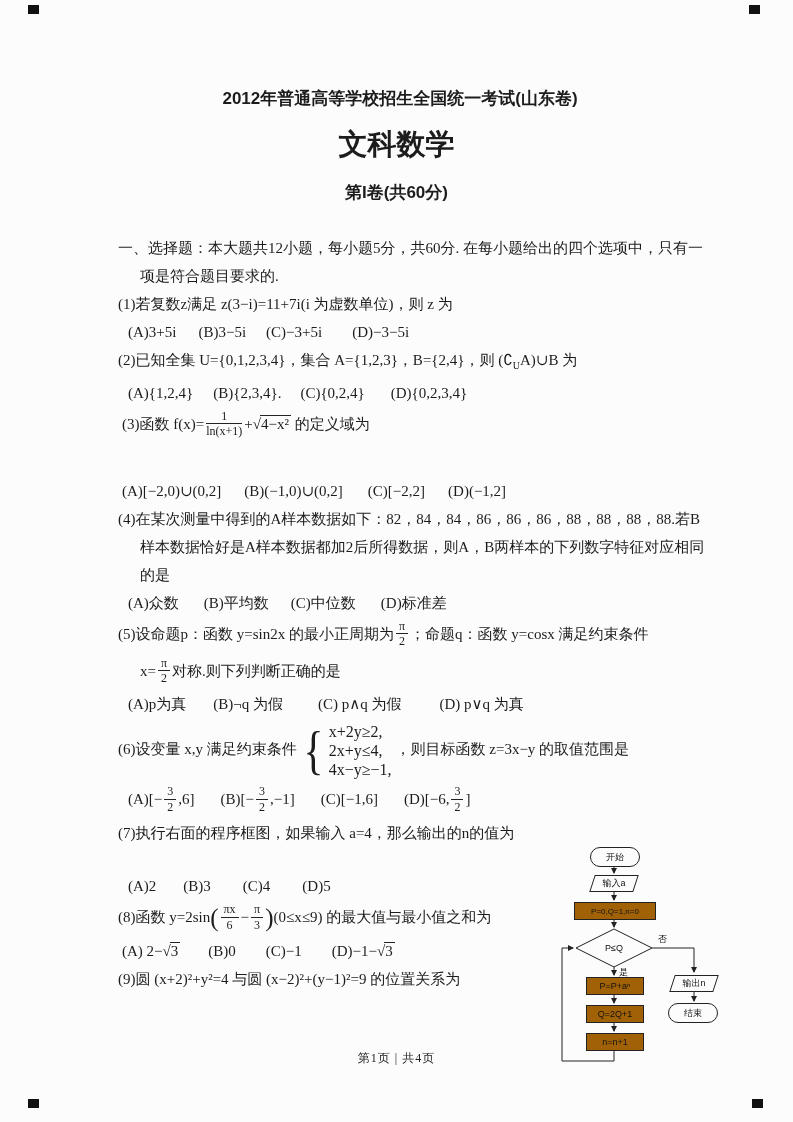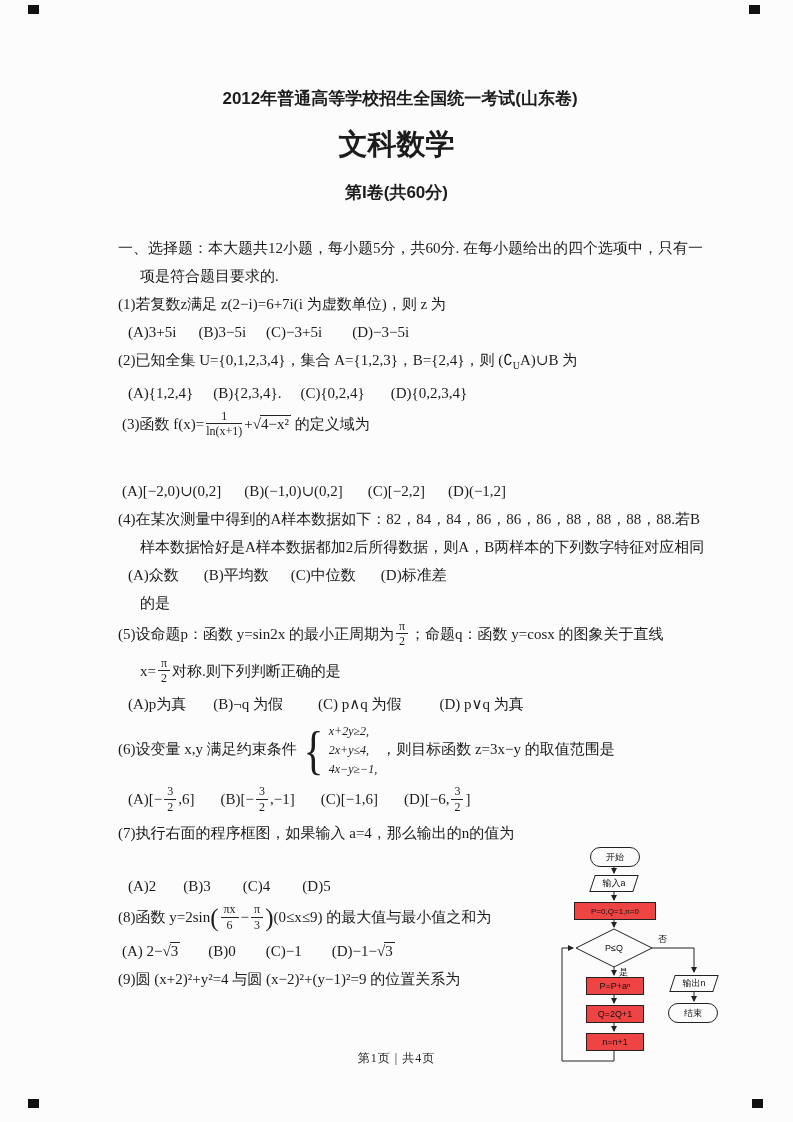--- a/index.html
+++ b/index.html
@@ -21,29 +21,29 @@
   .frac .num{display:block;border-bottom:1px solid #222;padding:0 3px;}
   .frac .den{display:block;}
   .sqrt{white-space:nowrap;}
   .sqrt .rsign{margin-right:-1px;}
   .sqrt .rad{border-top:1px solid #222;padding:0 2px 0 1px;}
   sub{font-size:10px;}
   .bigp{font-size:25px;line-height:1;vertical-align:middle;display:inline-block;transform:translateY(-2px);}
   .cases{display:inline-flex;align-items:center;vertical-align:middle;margin:0 4px;}
   .cases .brace{font-size:52px;line-height:1;margin-right:3px;transform:scaleX(.8);font-weight:400;}
   .cases .case-col{display:inline-flex;flex-direction:column;}
-  .cases .case-row{font-size:12px;line-height:19px;font-style:italic;}
+  .cases .case-row{font-size:16px;line-height:19px;}
 
   .flowchart{position:absolute;left:552px;top:845px;width:200px;height:235px;}
   .fc-svg{position:absolute;left:0;top:0;}
   .fc-node{position:absolute;display:flex;align-items:center;justify-content:center;
            font-size:9px;color:#111;font-family:"Liberation Sans","DejaVu Sans",sans-serif;}
   .fc-node span{position:relative;white-space:nowrap;}
   .oval{border:1px solid #222;border-radius:10px;background:#fcfcfc;}
-  .rect{border:1px solid #222;background:#ef4444;}
+  .rect{border:1px solid #222;background:#a16207;}
   .small{font-size:8px;}
   .pgram::before{content:"";position:absolute;inset:0;background:#fcfcfc;border:1px solid #222;transform:skewX(-18deg);}
   .fc-label{position:absolute;font-size:9px;color:#111;font-family:"Liberation Sans","DejaVu Sans",sans-serif;}
 
   .footer{position:absolute;left:0;right:0;top:1050px;text-align:center;font-size:12px;color:#222;letter-spacing:1px;}
 </style>
 </head>
 <body>
 
 <div class="page">
@@ -55,31 +55,31 @@
 
   <div class="header">
     <div class="t1">2012年普通高等学校招生全国统一考试(山东卷)</div>
     <div class="t2">文科数学</div>
     <div class="t3">第I卷(共60分)</div>
   </div>
 
   <div class="content">
       <div class="para"><span class="txt">一、选择题：本大题共12小题，每小题5分，共60分. 在每小题给出的四个选项中，只有一</span></div>
       <div class="para" style="padding-left: 22px;"><span class="txt">项是符合题目要求的.</span></div>
-      <div class="para"><span class="txt">(1)若复数z满足 z(2−i)=6+7i(i 为虚数单位)，则 z 为</span></div>
+      <div class="para"><span class="txt">(1)若复数z满足 z(3−i)=11+7i(i 为虚数单位)，则 z 为</span></div>
       <div class="para" style="padding-left: 10px;"><span class="txt">(A)3+5i</span><span class="gap" style="width: 22px;"></span><span class="txt">(B)3−5i</span><span class="gap" style="width: 20px;"></span><span class="txt">(C)−3+5i</span><span class="gap" style="width: 30px;"></span><span class="txt">(D)−3−5i</span></div>
       <div class="para"><span class="txt">(2)已知全集 U={0,1,2,3,4}，集合 A={1,2,3}，B={2,4}，则 (∁</span><sub class="sb">U</sub><span class="txt">A)∪B 为</span></div>
       <div class="para" style="padding-left: 10px;"><span class="txt">(A){1,2,4}</span><span class="gap" style="width: 20px;"></span><span class="txt">(B){2,3,4}.</span><span class="gap" style="width: 19px;"></span><span class="txt">(C){0,2,4}</span><span class="gap" style="width: 26px;"></span><span class="txt">(D){0,2,3,4}</span></div>
       <div class="para" style="padding-left: 4px;"><span class="txt">(3)函数 f(x)=</span><span class="frac"><span class="num">1</span><span class="den">ln(x+1)</span></span><span class="txt">+</span><span class="sqrt"><span class="rsign">√</span><span class="rad">4−x²</span></span><span class="txt"> 的定义域为</span></div>
       <div class="para" style="padding-left: 4px; margin-top: 40px;"><span class="txt">(A)[−2,0)∪(0,2]</span><span class="gap" style="width: 23px;"></span><span class="txt">(B)(−1,0)∪(0,2]</span><span class="gap" style="width: 25px;"></span><span class="txt">(C)[−2,2]</span><span class="gap" style="width: 23px;"></span><span class="txt">(D)(−1,2]</span></div>
       <div class="para"><span class="txt">(4)在某次测量中得到的A样本数据如下：82，84，84，86，86，86，88，88，88，88.若B</span></div>
       <div class="para" style="padding-left: 22px;"><span class="txt">样本数据恰好是A样本数据都加2后所得数据，则A，B两样本的下列数字特征对应相同</span></div>
+      <div class="para" style="padding-left: 22px;"><span class="txt">的是</span></div>
       <div class="para" style="padding-left: 10px;"><span class="txt">(A)众数</span><span class="gap" style="width: 25px;"></span><span class="txt">(B)平均数</span><span class="gap" style="width: 22px;"></span><span class="txt">(C)中位数</span><span class="gap" style="width: 25px;"></span><span class="txt">(D)标准差</span></div>
-      <div class="para" style="padding-left: 22px;"><span class="txt">的是</span></div>
-      <div class="para"><span class="txt">(5)设命题p：函数 y=sin2x 的最小正周期为</span><span class="frac"><span class="num">π</span><span class="den">2</span></span><span class="txt">；命题q：函数 y=cosx 的图象关于直线</span></div>
+      <div class="para"><span class="txt">(5)设命题p：函数 y=sin2x 的最小正周期为</span><span class="frac"><span class="num">π</span><span class="den">2</span></span><span class="txt">；命题q：函数 y=cosx 满足约束条件</span></div>
       <div class="para" style="padding-left: 22px;"><span class="txt">x=</span><span class="frac"><span class="num">π</span><span class="den">2</span></span><span class="txt">对称.则下列判断正确的是</span></div>
       <div class="para" style="padding-left: 10px;"><span class="txt">(A)p为真</span><span class="gap" style="width: 27px;"></span><span class="txt">(B)¬q 为假</span><span class="gap" style="width: 35px;"></span><span class="txt">(C) p∧q 为假</span><span class="gap" style="width: 38px;"></span><span class="txt">(D) p∨q 为真</span></div>
       <div class="para"><span class="txt">(6)设变量 x,y 满足约束条件</span><span class="cases">
           <span class="brace">{</span>
           <span class="case-col">
             <span class="case-row">x+2y≥2,</span>
             <span class="case-row">2x+y≤4,</span>
             <span class="case-row">4x−y≥−1,</span>
           </span>
         </span><span class="txt">，则目标函数 z=3x−y 的取值范围是</span></div>

